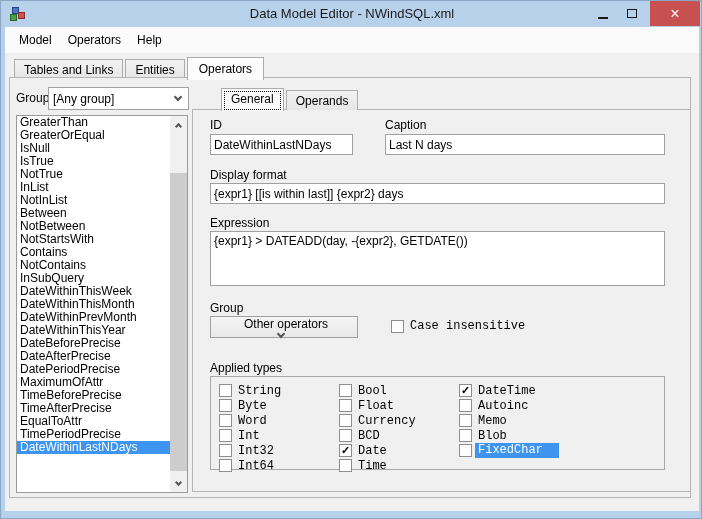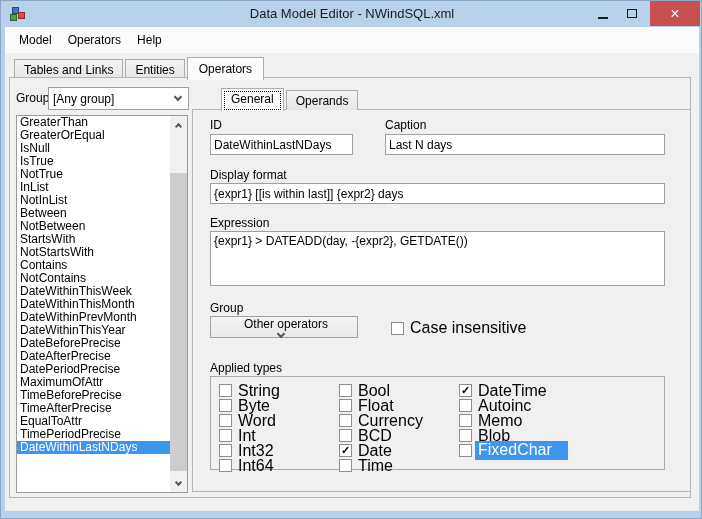--- a/index.html
+++ b/index.html
@@ -116,21 +116,21 @@
     font-family:"Liberation Sans", sans-serif; font-size:12px; padding:0 3px; color:#000;
     outline:none;
   }
   textarea.tinput { resize:none; padding-top:2px; line-height:14px; }
   
   .cb {
     width:13px; height:13px; background:#fff; border:1px solid #8e8e8e; flex:none;
     font-size:11px; line-height:11px; font-weight:bold; text-align:center; color:#000;
   }
   .cb-row { display:flex; align-items:center; height:15px; gap:6px; }
-  .cb-label { font-size:16px; white-space:nowrap; }
+  .cb-label { font-size:12px; white-space:nowrap;font-family:Liberation Mono, monospace; }
   .cb-label.highlighted { background:#3d95f0; color:#fff; padding:0 16px 1px 3px; margin-left:-3px; }
   
   .applied-box {
     position:absolute; left:17px; top:266px; width:455px; height:94px;
     background:#f0f0f0; border:1px solid #a8a8a8;
   }
   .cb-col { position:absolute; top:6px; display:flex; flex-direction:column; }
   .case-row { position:absolute; display:flex; align-items:center; gap:6px; }
 </style>
 </head>
@@ -185,24 +185,24 @@
         <div class="list-items" id="op-list">
             <div class="list-item">GreaterThan</div>
             <div class="list-item">GreaterOrEqual</div>
             <div class="list-item">IsNull</div>
             <div class="list-item">IsTrue</div>
             <div class="list-item">NotTrue</div>
             <div class="list-item">InList</div>
             <div class="list-item">NotInList</div>
             <div class="list-item">Between</div>
             <div class="list-item">NotBetween</div>
-            <div class="list-item">StartsWith</div>
             <div class="list-item">NotStartsWith</div>
             <div class="list-item">Contains</div>
             <div class="list-item">NotContains</div>
+            <div class="list-item">InSubQuery</div>
             <div class="list-item">DateWithinThisWeek</div>
             <div class="list-item">DateWithinThisMonth</div>
             <div class="list-item">DateWithinPrevMonth</div>
             <div class="list-item">DateWithinThisYear</div>
             <div class="list-item">DateBeforePrecise</div>
             <div class="list-item">DateAfterPrecise</div>
             <div class="list-item">DatePeriodPrecise</div>
             <div class="list-item">MaximumOfAttr</div>
             <div class="list-item">TimeBeforePrecise</div>
             <div class="list-item">TimeAfterPrecise</div>

